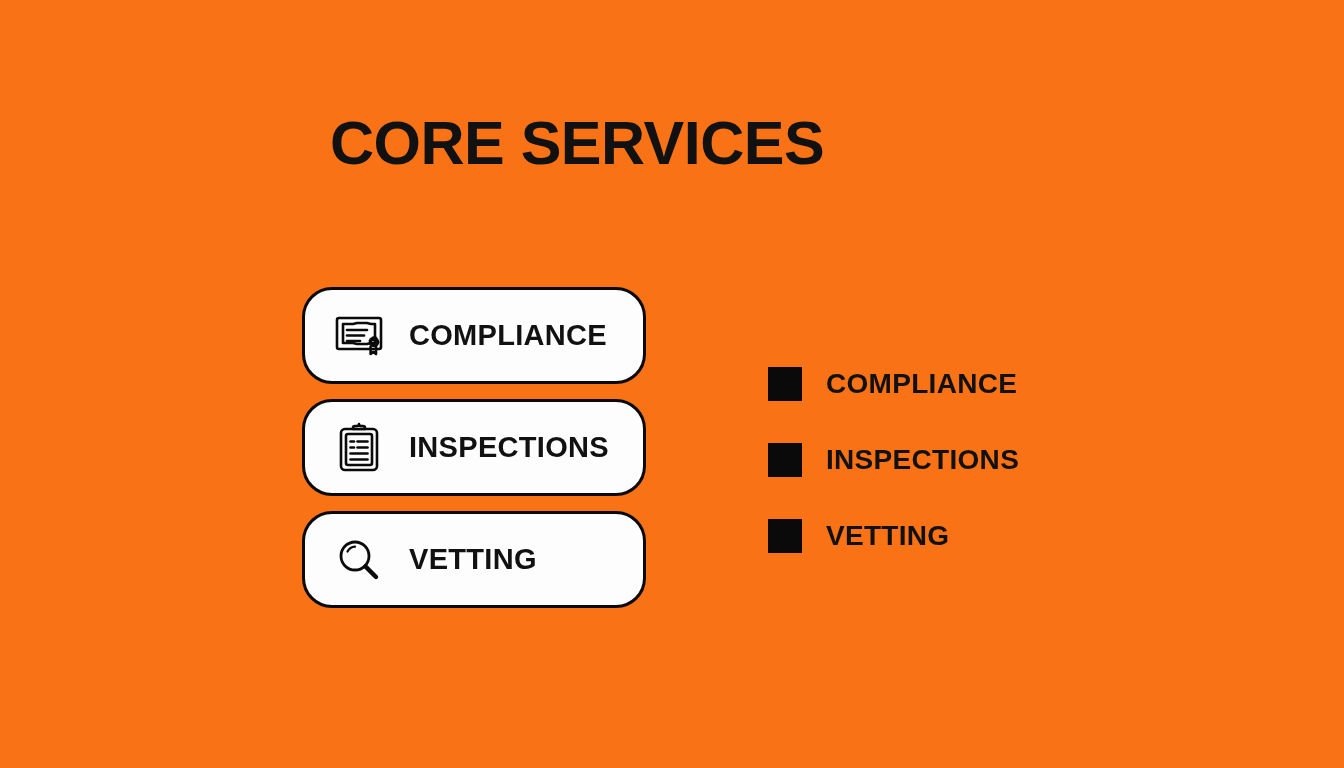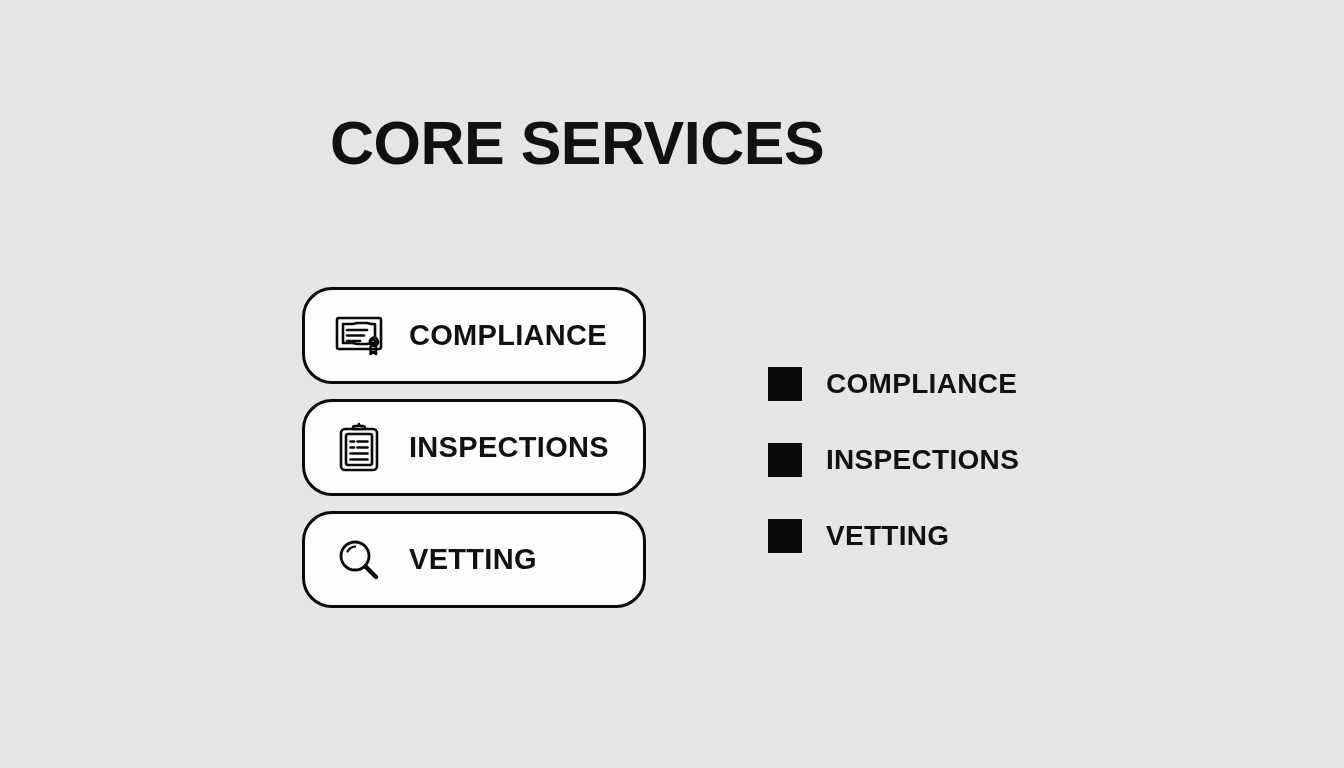--- a/index.html
+++ b/index.html
@@ -14,21 +14,21 @@
     font-family: "Liberation Sans", sans-serif;
     color: #0d0d0d;
     overflow: hidden;
     position: relative;
   }
 
   .slide {
     position: relative;
     width: 1344px;
     height: 768px;
-    background: #e5e5e5;
+    background: #f97316;
   }
 
   
   .title {
     position: absolute;
     left: 330px;
     top: 113px;
     font-size: 61px;
     font-weight: 700;
     letter-spacing: -0.5px;

